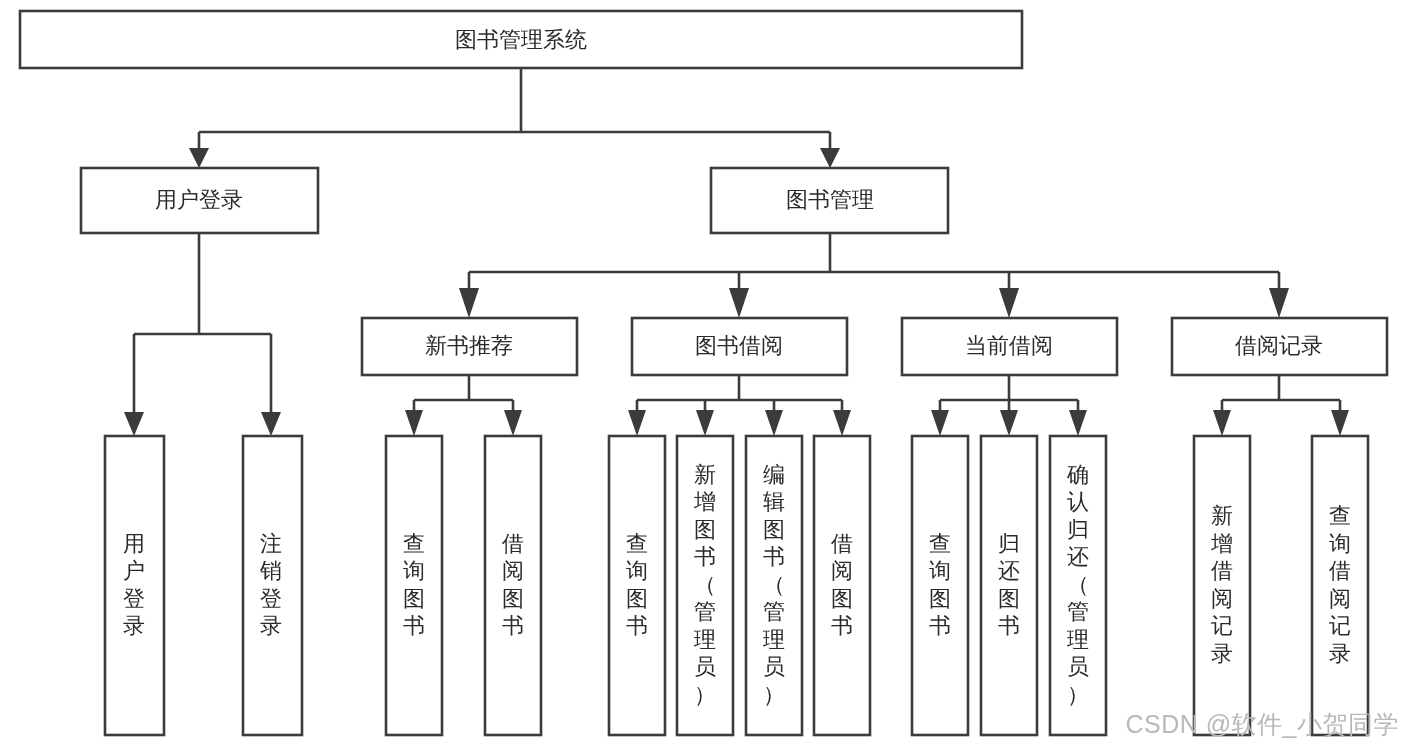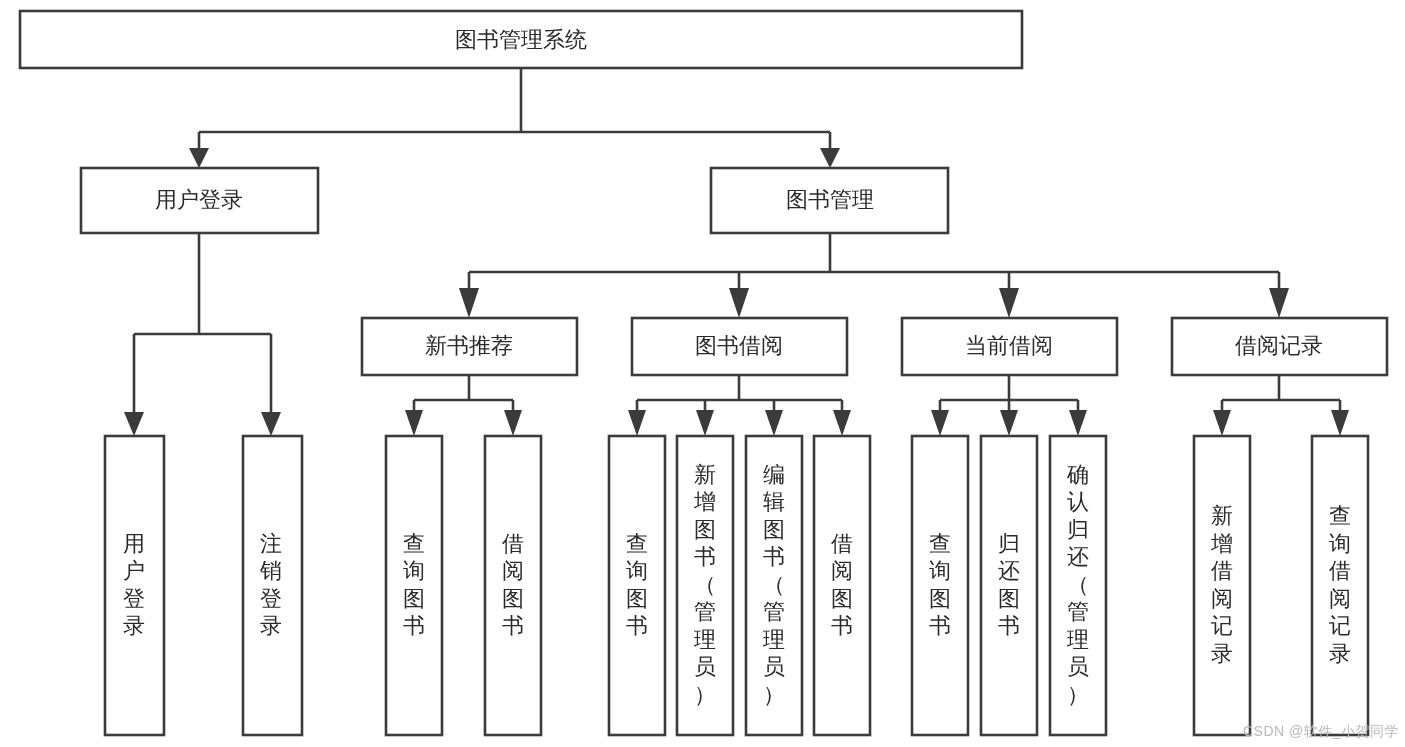--- a/index.html
+++ b/index.html
@@ -52,21 +52,21 @@
     font-family: "Liberation Sans", "DejaVu Sans", sans-serif;
     font-size: 22px;
     fill: #2a2a2a;
     text-anchor: middle;
   }
   .watermark {
     position: absolute;
     right: 6px;
     bottom: 6px;
     font-family: "Liberation Sans", "DejaVu Sans", sans-serif;
-    font-size: 14px;
+    font-size: 25px;
     color: #b8b8b8;
     letter-spacing: 0.5px;
     white-space: nowrap;
     user-select: none;
   }
 </style>
 </head>
 <body>
 
 <div id="diagram-root">

